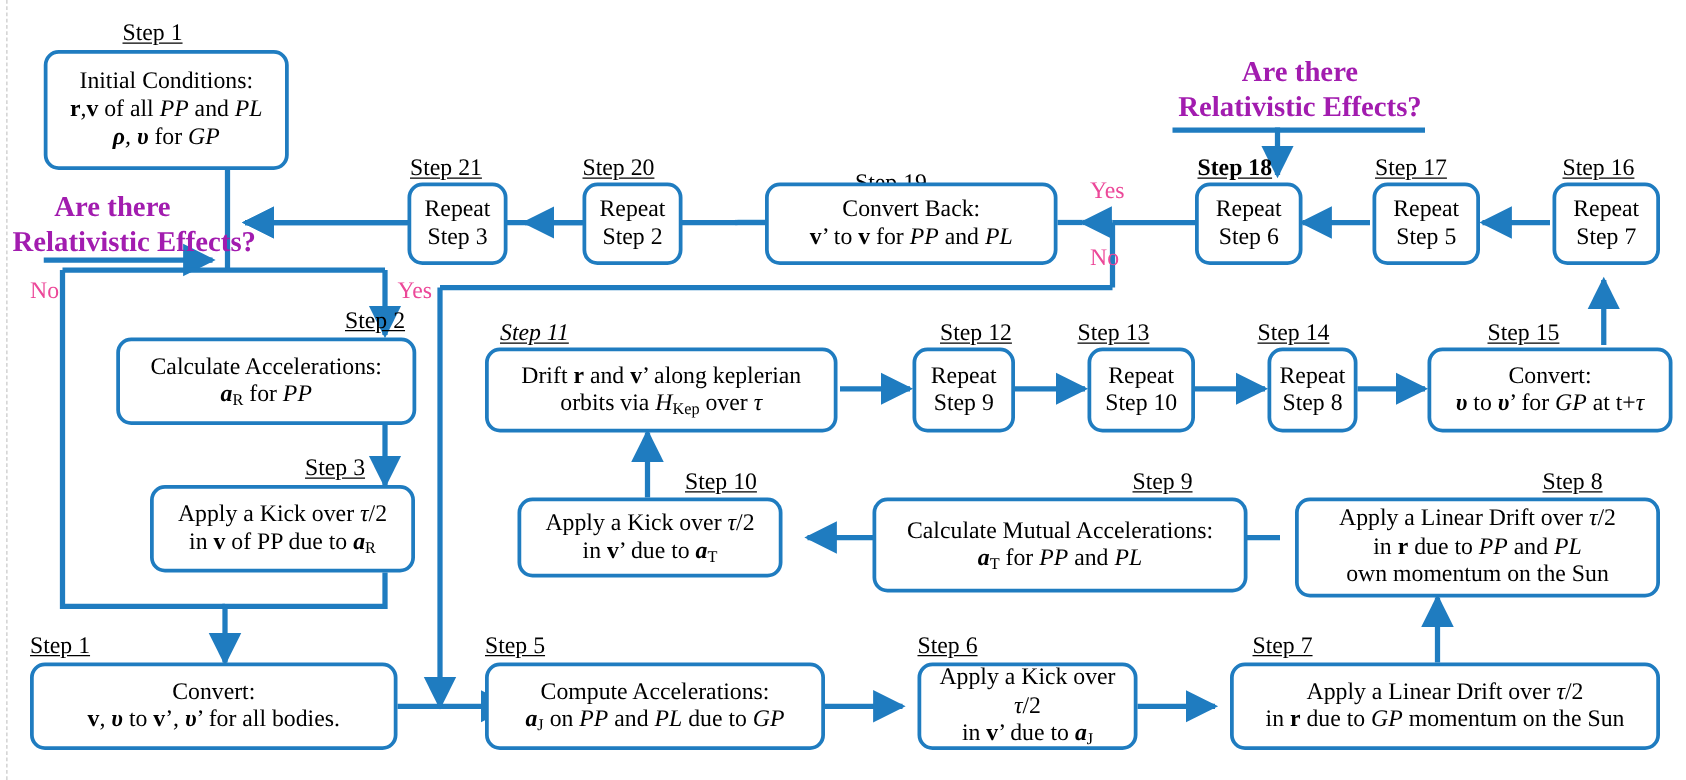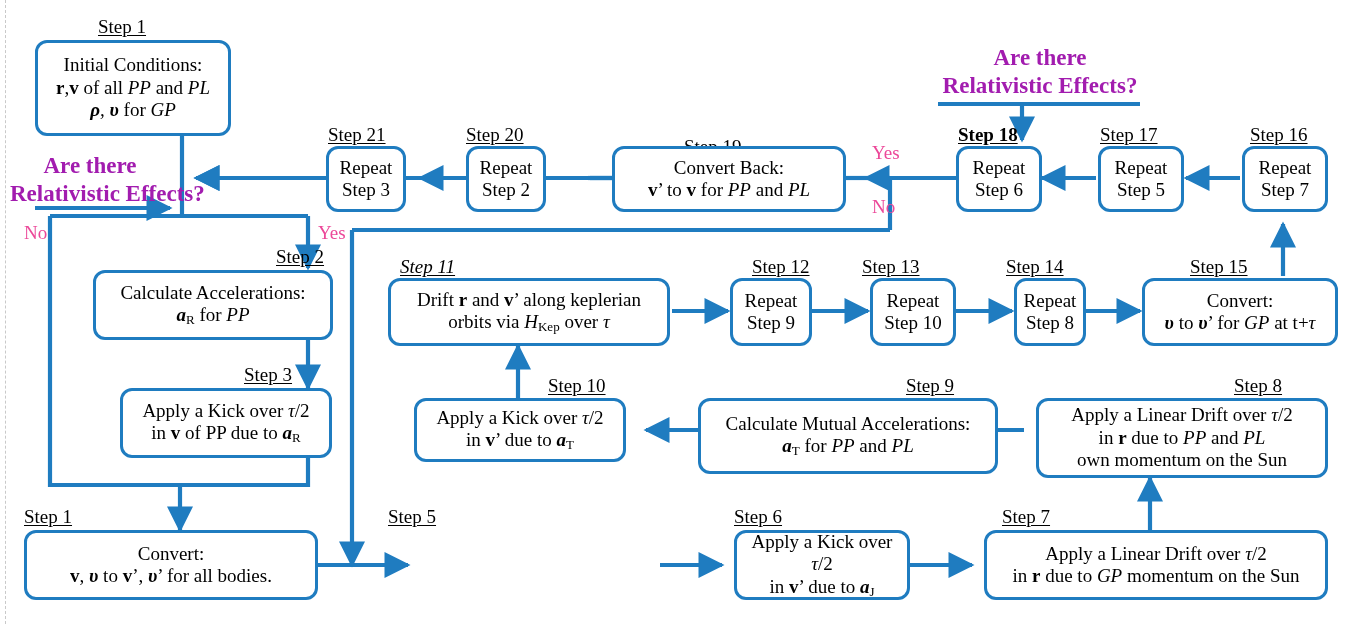--- a/index.html
+++ b/index.html
@@ -142,20 +142,26 @@
 
   <div class="steplbl" style="left:24px;top:506px;">Step 1</div>
   <div class="box" style="left:24px;top:530px;width:294px;height:70px;">
     <div class="inner">
       Convert:<br>
       <b class="bv">v</b>, <b class="bi">υ</b> to <b class="bv">v</b>’, <b class="bi">υ</b>’ for all bodies.
     </div>
   </div>
 
   <div class="steplbl" style="left:388px;top:506px;">Step 5</div>
+  <div class="box" style="left:388px;top:530px;width:272px;height:70px;">
+    <div class="inner">
+      Compute Accelerations:<br>
+      <b class="bi">a</b><span class="sub">J</span> on <i class="it">PP</i> and <i class="it">PL</i> due to <i class="it">GP</i>
+    </div>
+  </div>
 
   <div class="steplbl" style="left:734px;top:506px;">Step 6</div>
   <div class="box" style="left:734px;top:530px;width:176px;height:70px;">
     <div class="inner">
       Apply a Kick over <i class="it">τ</i>/2<br>
       in <b class="bv">v</b>’ due to <b class="bi">a</b><span class="sub">J</span>
     </div>
   </div>
 
   <div class="steplbl" style="left:1002px;top:506px;">Step 7</div>

